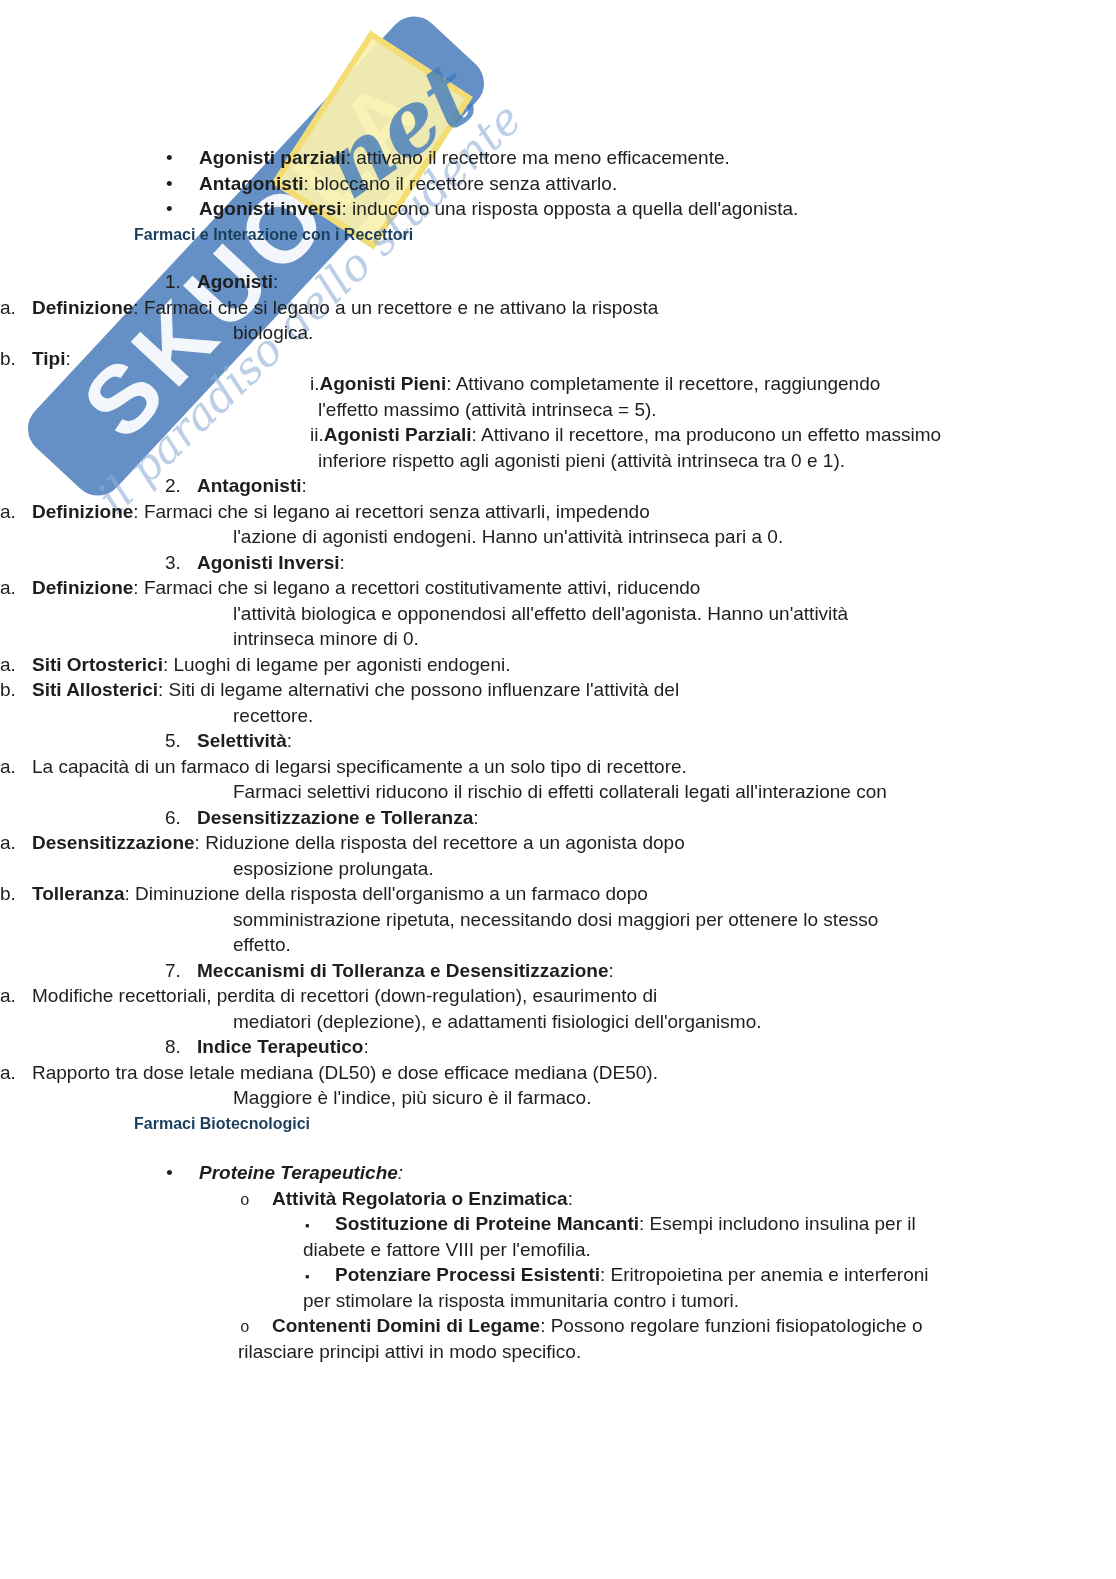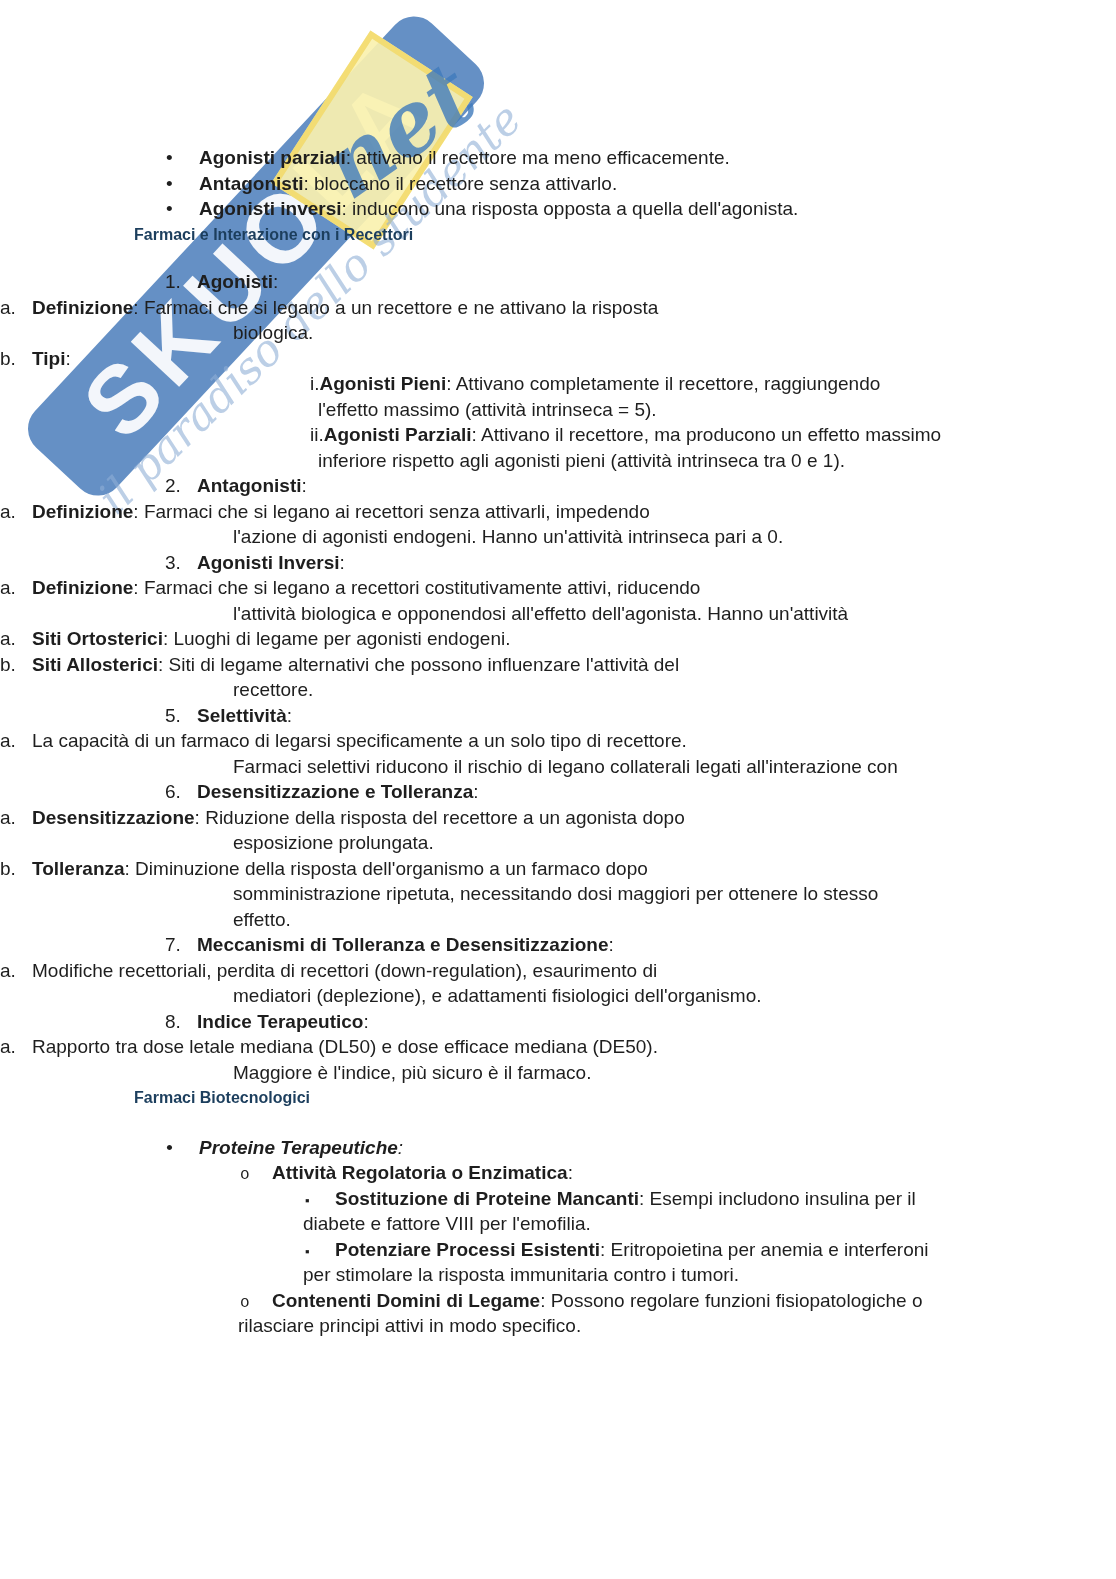--- a/index.html
+++ b/index.html
@@ -94,28 +94,29 @@
   <p class="ln rm"><span>ii.</span><b>Agonisti Parziali</b><span>: Attivano il recettore, ma producono un effetto massimo</span></p>
   <p class="ln rc">inferiore rispetto agli agonisti pieni (attività intrinseca tra 0 e 1).</p>
 
   <p class="ln nm"><span class="mk">2.</span><b>Antagonisti</b><span>:</span></p>
   <p class="ln sb"><span class="mk">a.</span><b>Definizione</b><span>: Farmaci che si legano ai recettori senza attivarli, impedendo</span></p>
   <p class="ln sc">l'azione di agonisti endogeni. Hanno un'attività intrinseca pari a 0.</p>
 
   <p class="ln nm"><span class="mk">3.</span><b>Agonisti Inversi</b><span>:</span></p>
   <p class="ln sb"><span class="mk">a.</span><b>Definizione</b><span>: Farmaci che si legano a recettori costitutivamente attivi, riducendo</span></p>
   <p class="ln sc">l'attività biologica e opponendosi all'effetto dell'agonista. Hanno un'attività</p>
+  <p class="ln sc">intrinseca minore di 0.</p>
 
   <p class="ln sb"><span class="mk">a.</span><b>Siti Ortosterici</b><span>: Luoghi di legame per agonisti endogeni.</span></p>
   <p class="ln sb"><span class="mk">b.</span><b>Siti Allosterici</b><span>: Siti di legame alternativi che possono influenzare l'attività del</span></p>
   <p class="ln sc">recettore.</p>
 
   <p class="ln nm"><span class="mk">5.</span><b>Selettività</b><span>:</span></p>
   <p class="ln sb"><span class="mk">a.</span><span>La capacità di un farmaco di legarsi specificamente a un solo tipo di recettore.</span></p>
-  <p class="ln sc">Farmaci selettivi riducono il rischio di legano collaterali legati all'interazione con</p>
+  <p class="ln sc">Farmaci selettivi riducono il rischio di effetti collaterali legati all'interazione con</p>
 
   <p class="ln nm"><span class="mk">6.</span><b>Desensitizzazione e Tolleranza</b><span>:</span></p>
   <p class="ln sb"><span class="mk">a.</span><b>Desensitizzazione</b><span>: Riduzione della risposta del recettore a un agonista dopo</span></p>
   <p class="ln sc">esposizione prolungata.</p>
   <p class="ln sb"><span class="mk">b.</span><b>Tolleranza</b><span>: Diminuzione della risposta dell'organismo a un farmaco dopo</span></p>
   <p class="ln sc">somministrazione ripetuta, necessitando dosi maggiori per ottenere lo stesso</p>
   <p class="ln sc">effetto.</p>
 
   <p class="ln nm"><span class="mk">7.</span><b>Meccanismi di Tolleranza e Desensitizzazione</b><span>:</span></p>
   <p class="ln sb"><span class="mk">a.</span><span>Modifiche recettoriali, perdita di recettori (down-regulation), esaurimento di</span></p>

